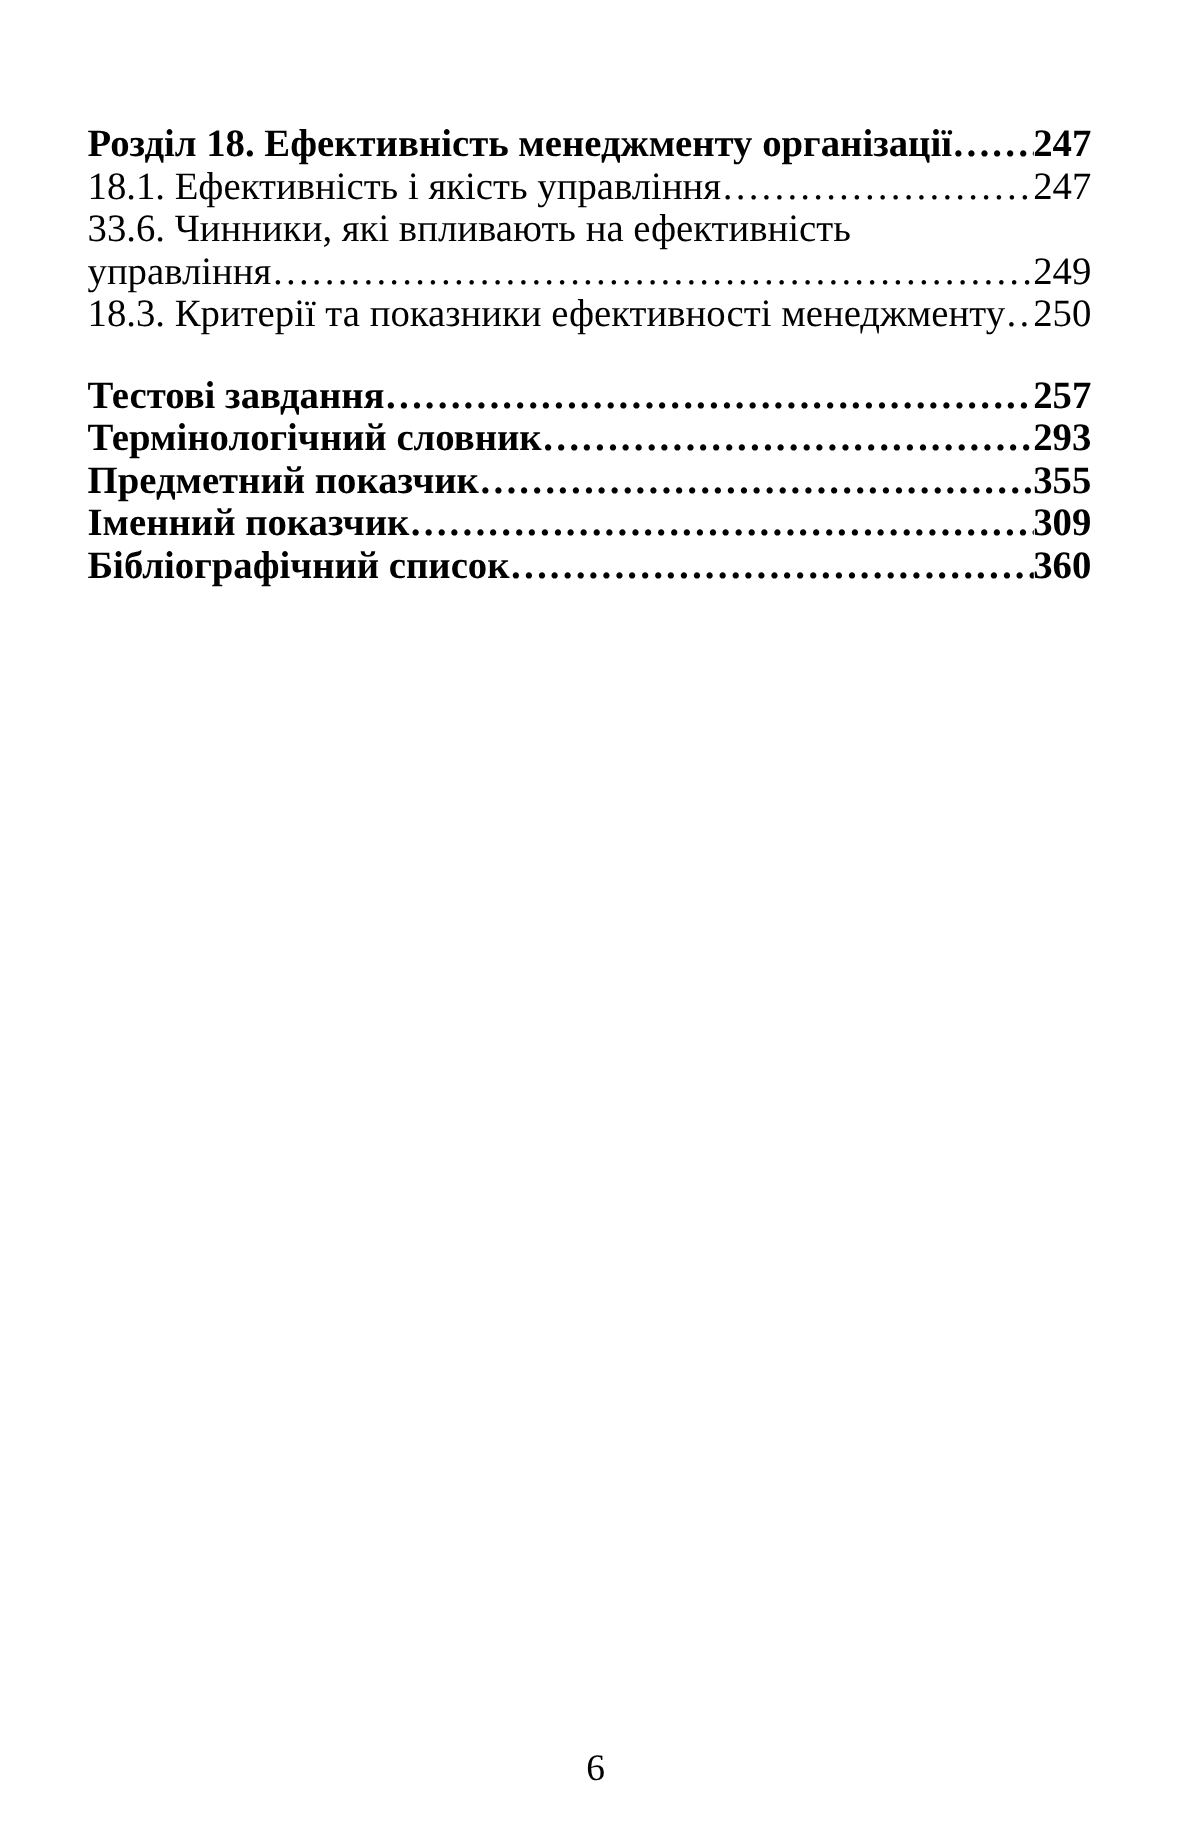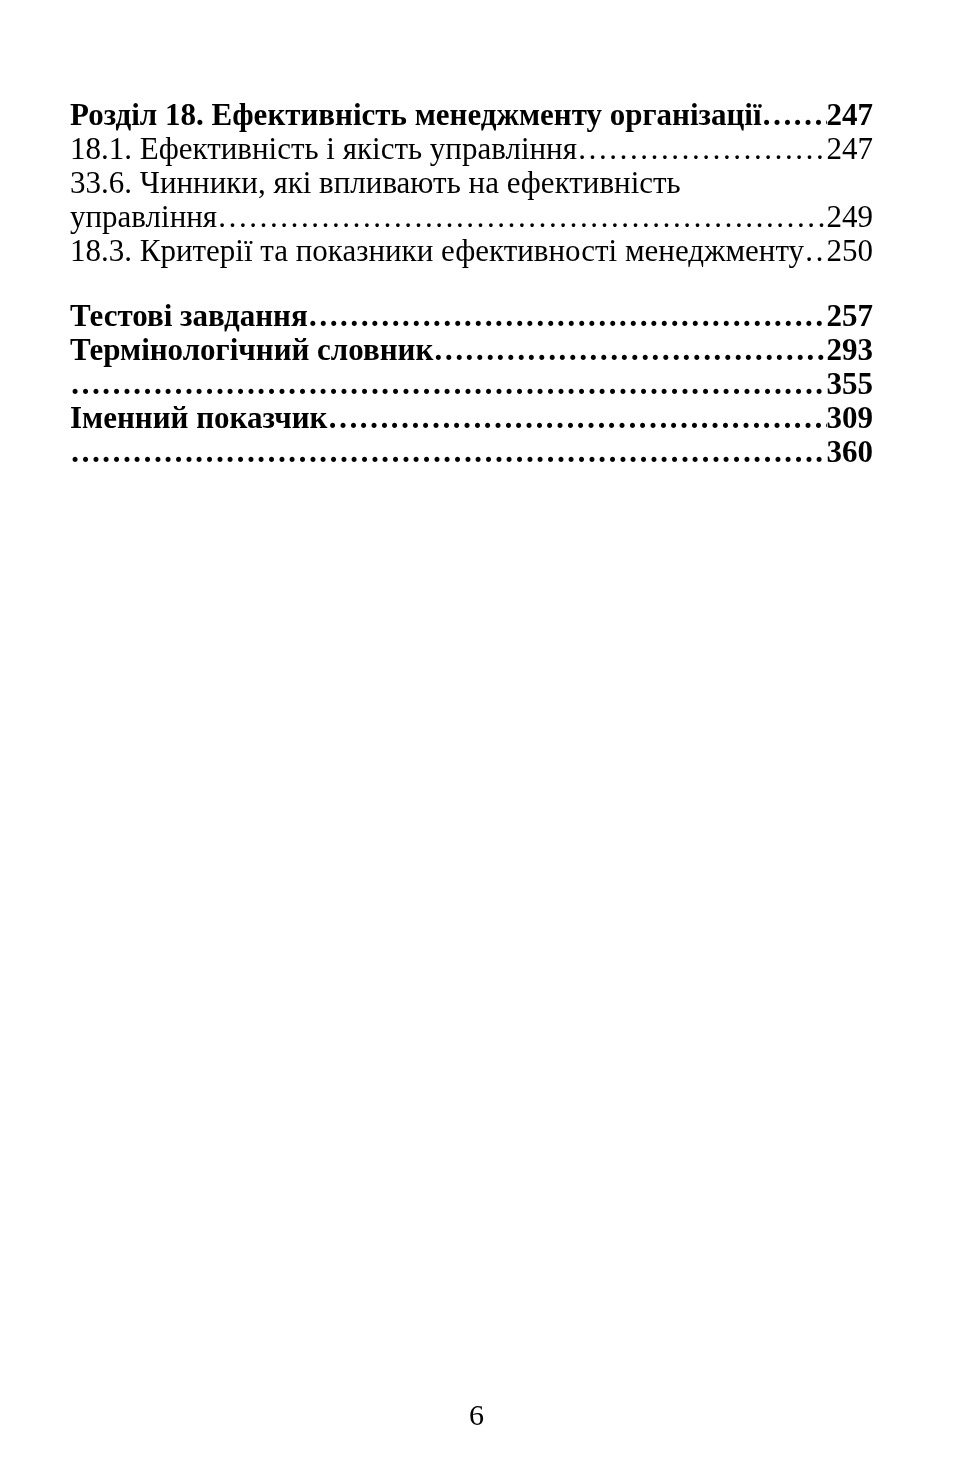--- a/index.html
+++ b/index.html
@@ -104,31 +104,33 @@
       <span class="toc-page">257</span>
     </div>
 
     <div class="toc-row bold">
       <span class="toc-label">Термінологічний словник</span>
       <span class="toc-leader">………………………………………………………………………………………………………………………………</span>
       <span class="toc-page">293</span>
     </div>
 
     <div class="toc-row bold">
+      <span class="toc-label">Предметний показчик</span>
       <span class="toc-leader">………………………………………………………………………………………………………………………………</span>
       <span class="toc-page">355</span>
     </div>
 
     <div class="toc-row bold">
       <span class="toc-label">Іменний показчик</span>
       <span class="toc-leader">………………………………………………………………………………………………………………………………</span>
       <span class="toc-page">309</span>
     </div>
 
     <div class="toc-row bold">
+      <span class="toc-label">Бібліографічний список</span>
       <span class="toc-leader">………………………………………………………………………………………………………………………………</span>
       <span class="toc-page">360</span>
     </div>
 
   </div>
 
   <div class="page-number">6</div>
 
 </div>
 

